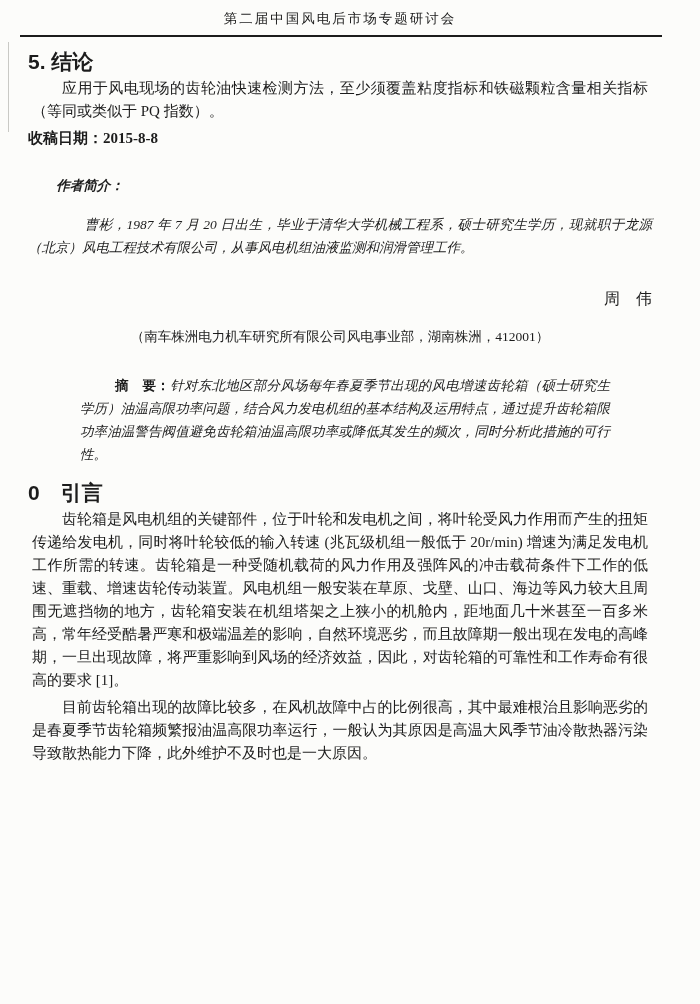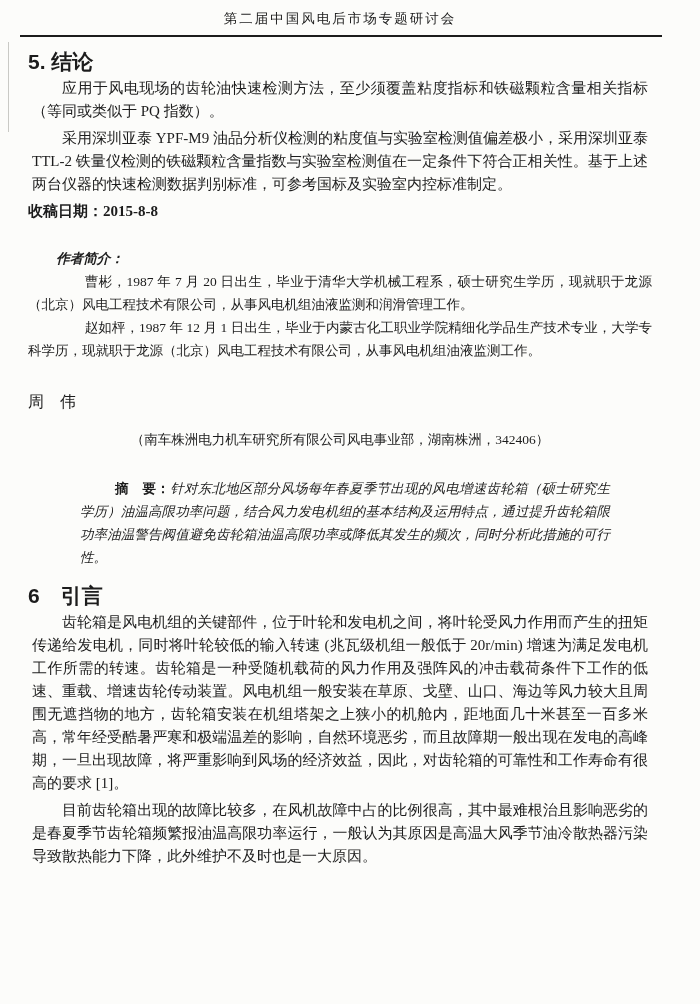--- a/index.html
+++ b/index.html
@@ -50,41 +50,42 @@
     line-height: 23px;
     text-align: left;
     margin: 2px 0 0 0;
   }
   .bio-head {
     font-family: "Liberation Serif", serif;
     font-style: italic;
     font-weight: bold;
     font-size: 13.5px;
     line-height: 23px;
-    margin: 24px 0 0 2.1em;
+    margin: 24px 0 16px 2.1em;
   }
   .bio {
+    font-style: italic;
     font-size: 13.5px;
     line-height: 23px;
     text-align: justify;
     text-indent: 4.2em;
     margin: 0;
   }
   .title {
     font-family: "Liberation Sans", sans-serif;
     font-weight: bold;
     font-size: 25px;
     letter-spacing: 1px;
     text-align: center;
     line-height: 34px;
     margin: 38px 0 0 0;
   }
   .author {
     font-size: 16px;
-    text-align: left;
+    text-align: right;
     line-height: 24px;
     margin: 28px 0 0 0;
   }
   .affil {
     font-size: 13.5px;
     text-align: center;
     line-height: 22px;
     margin: 15px 0 0 0;
   }
   .abstract {
@@ -125,30 +126,28 @@
 <div class="page">
   <div class="scan-artifact"></div>
 
   <div class="header">
     <span>第二届中国风电后市场专题研讨会</span>
   </div>
   <div class="rule"></div>
 
   <h2 class="sec">5. 结论</h2>
   <p class="body">应用于风电现场的齿轮油快速检测方法，至少须覆盖粘度指标和铁磁颗粒含量相关指标（等同或类似于 PQ 指数）。</p>
-  <p class="body">采用深圳亚泰 YPF-M9 油品分析仪检测的粘度值与实验室检测值偏差极小，采用深圳亚泰 TTL-2 铁量仪检测的铁磁颗粒含量指数与实验室检测值在一定条件下符合正相关性。基于上述两台仪器的快速检测数据判别标准，可参考国标及实验室内控标准制定。</p>
   <p class="date">收稿日期：2015-8-8</p>
 
   <p class="bio-head">作者简介：</p>
   <p class="bio">曹彬，1987 年 7 月 20 日出生，毕业于清华大学机械工程系，硕士研究生学历，现就职于龙源（北京）风电工程技术有限公司，从事风电机组油液监测和润滑管理工作。</p>
-  <p class="bio">赵如枰，1987 年 12 月 1 日出生，毕业于内蒙古化工职业学院精细化学品生产技术专业，大学专科学历，现就职于龙源（北京）风电工程技术有限公司，从事风电机组油液监测工作。</p>
 
   <p class="author">周　伟</p>
-  <p class="affil">（南车株洲电力机车研究所有限公司风电事业部，湖南株洲，342406）</p>
+  <p class="affil">（南车株洲电力机车研究所有限公司风电事业部，湖南株洲，412001）</p>
 
   <p class="abstract">
     <span class="lbl">摘　要：</span><span>针对东北地区部分风场每年春夏季节出现的风电增速齿轮箱（硕士研究生学历）油温高限功率问题，结合风力发电机组的基本结构及运用特点，通过提升齿轮箱限功率油温警告阀值避免齿轮箱油温高限功率或降低其发生的频次，同时分析此措施的可行性。</span>
   </p>
 
-  <h2 class="sec intro-h">6　引言</h2>
+  <h2 class="sec intro-h">0　引言</h2>
   <p class="body">齿轮箱是风电机组的关键部件，位于叶轮和发电机之间，将叶轮受风力作用而产生的扭矩传递给发电机，同时将叶轮较低的输入转速 (兆瓦级机组一般低于 20r/min) 增速为满足发电机工作所需的转速。齿轮箱是一种受随机载荷的风力作用及强阵风的冲击载荷条件下工作的低速、重载、增速齿轮传动装置。风电机组一般安装在草原、戈壁、山口、海边等风力较大且周围无遮挡物的地方，齿轮箱安装在机组塔架之上狭小的机舱内，距地面几十米甚至一百多米高，常年经受酷暑严寒和极端温差的影响，自然环境恶劣，而且故障期一般出现在发电的高峰期，一旦出现故障，将严重影响到风场的经济效益，因此，对齿轮箱的可靠性和工作寿命有很高的要求 [1]。</p>
   <p class="body">目前齿轮箱出现的故障比较多，在风机故障中占的比例很高，其中最难根治且影响恶劣的是春夏季节齿轮箱频繁报油温高限功率运行，一般认为其原因是高温大风季节油冷散热器污染导致散热能力下降，此外维护不及时也是一大原因。</p>
 </div>
 
 </body></html>

